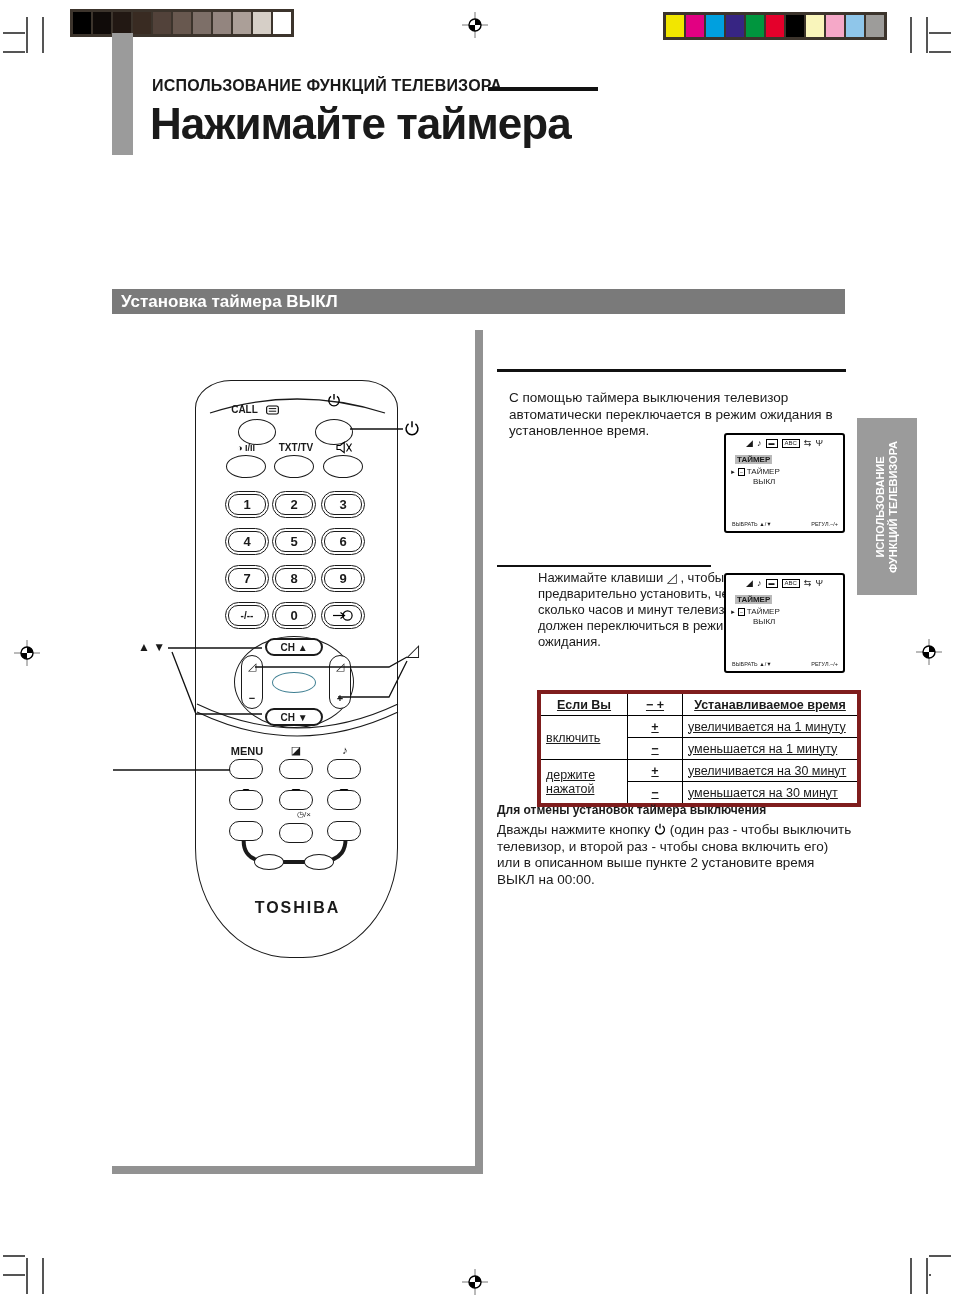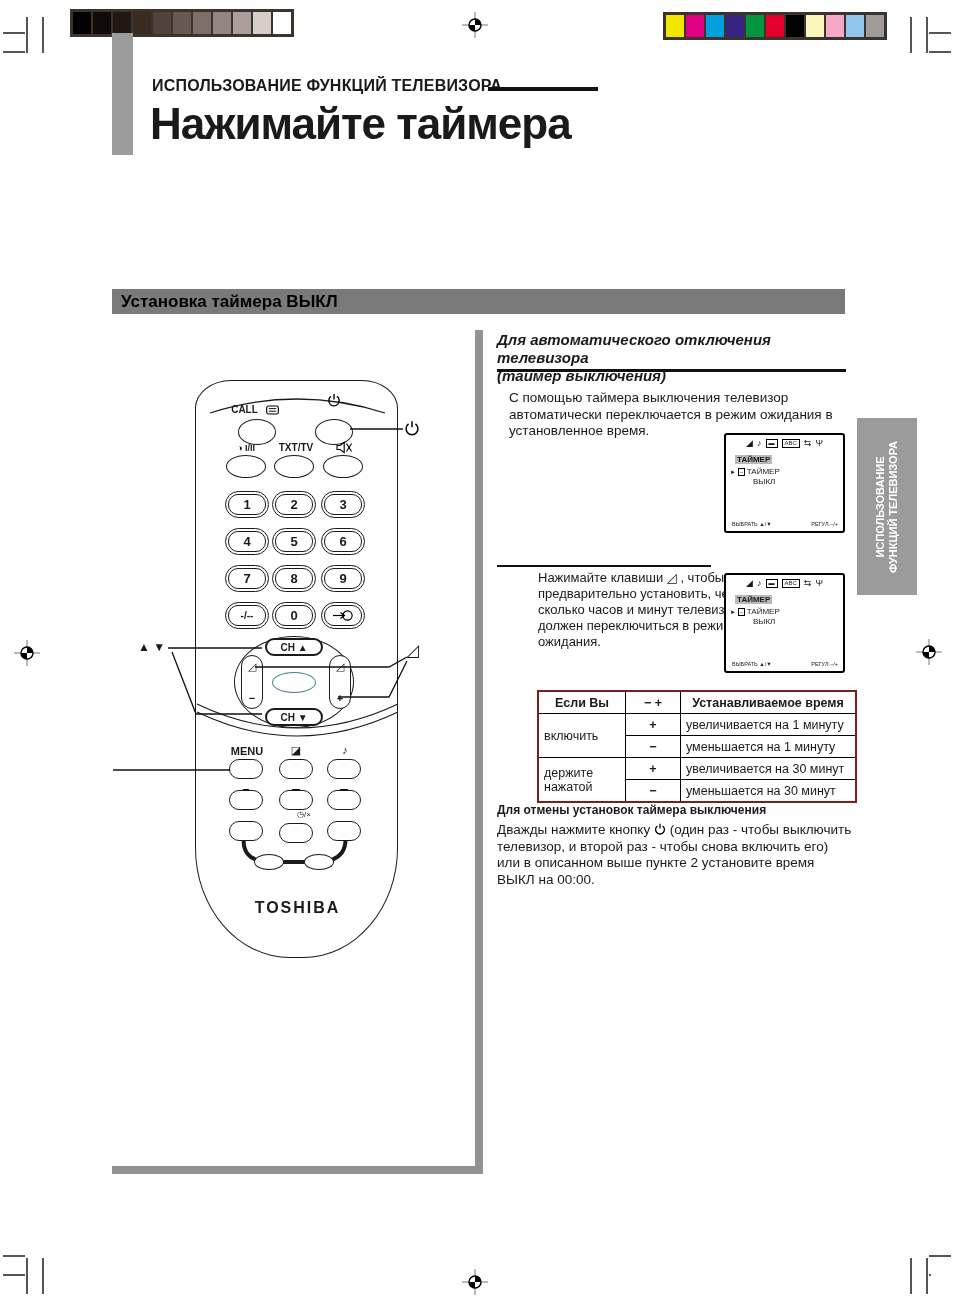--- a/index.html
+++ b/index.html
@@ -12,21 +12,21 @@
   .strip{position:absolute;display:flex;gap:2px;padding:2px;background:#3c342c;border:1px solid #3c342c;}
   .strip .swatch{width:18px;height:22px;}
   .regmark{position:absolute;width:26px;height:26px;}
 
   
   .head-bar{left:112px;top:33px;width:21px;height:122px;background:#9b9b9b;}
   .kicker{left:152px;top:77px;font-size:16px;font-weight:bold;letter-spacing:.2px;}
   .kicker-line{left:488px;top:87px;width:110px;height:4px;background:#111;}
   .page-title{left:150px;top:99px;font-size:44px;font-weight:bold;letter-spacing:-1px;}
 
-  .section-bar{left:112px;top:289px;width:733px;height:25px;background:#7a7a7a;color:#000000;
+  .section-bar{left:112px;top:289px;width:733px;height:25px;background:#7a7a7a;color:#ffffff;
                font-size:17px;font-weight:bold;line-height:25px;padding-left:9px;box-sizing:border-box;}
 
   
   .div-v{left:475px;top:330px;width:8px;height:844px;background:#929292;}
   .div-h{left:112px;top:1166px;width:371px;height:8px;background:#929292;}
 
   
   .side-tab{left:857px;top:418px;width:60px;height:177px;background:#9b9b9b;
             display:flex;align-items:center;justify-content:center;}
   .side-tab-text{transform:rotate(-90deg);white-space:nowrap;color:#fff;font-weight:bold;
@@ -56,21 +56,21 @@
   .osd-val{margin:1px 0 0 27px;font-size:8px;}
   .osd-footer{position:absolute;bottom:4px;left:6px;right:5px;display:flex;justify-content:space-between;font-size:5.5px;}
 
   
   .tbl{left:537px;top:690px;border-collapse:collapse;font-size:12.5px;}
   .tbl th,.tbl td{border:1.5px solid #000;padding:1px 5px;height:19px;}
   .tbl th{font-weight:bold;text-align:center;}
   .tbl td.sign{text-align:center;font-weight:bold;width:44px;}
   .tbl td.act{width:76px;}
   .tbl td.res{width:164px;}
-  .tbl{border:2px solid #7f1d1d;}
+  .tbl{border:4px solid #7f1d1d;text-decoration:underline;}
 
   
   .remote{left:195px;top:380px;width:203px;height:578px;border:1.6px solid #1a1a1a;
           border-radius:36px 36px 95px 95px / 28px 28px 110px 110px;box-sizing:border-box;}
   .remote .lbl{position:absolute;text-align:center;}
   .oval{position:absolute;border:1.4px solid #1a1a1a;border-radius:50%;background:#fff;box-sizing:border-box;}
   .dring{position:absolute;border:1.4px solid #1a1a1a;border-radius:14px;box-sizing:border-box;
          display:flex;align-items:center;justify-content:center;padding:2px;}
   .dpill{border:1.4px solid #1a1a1a;border-radius:10px;width:100%;height:100%;
          display:flex;align-items:center;justify-content:center;font-weight:bold;font-size:13px;box-sizing:border-box;}
@@ -312,24 +312,20 @@
       <polyline points="238,317 289,317 307,281"></polyline>
     </g>
   </svg>
   <div class="callout-label" style="left:138px;top:640px;font-size:12px;">▲ ▼</div>
   <div class="callout-label" style="left:406px;top:640px;font-size:17px;">◿</div>
   <svg class="abs" style="left:404px;top:420px;" width="16" height="16" viewBox="0 0 14 14">
     <path d="M4,3.4 A5.2,5.2 0 1 0 10,3.4" fill="none" stroke="#000" stroke-width="1.3"></path>
     <line x1="7" y1="1" x2="7" y2="6.4" stroke="#000" stroke-width="1.3"></line>
   </svg>
 
-  <div class="abs rc-head">
-    <div>Для автоматического отключения телевизора</div>
-    <div>(таймер выключения)</div>
-  </div>
   <div class="abs rc-underline"></div>
   <p class="abs rc-intro" style="margin:12px;">С помощью таймера выключения телевизор автоматически переключается в режим ожидания в установленное время.</p>
 
 
   <div class="osd" style="left:724px;top:433px;">
     <div class="osd-icons">
       <span>◢</span>
       <span>♪</span>
       <span class="osd-ico-sel">▬</span>
       <span class="osd-ico-box">ABC</span>

